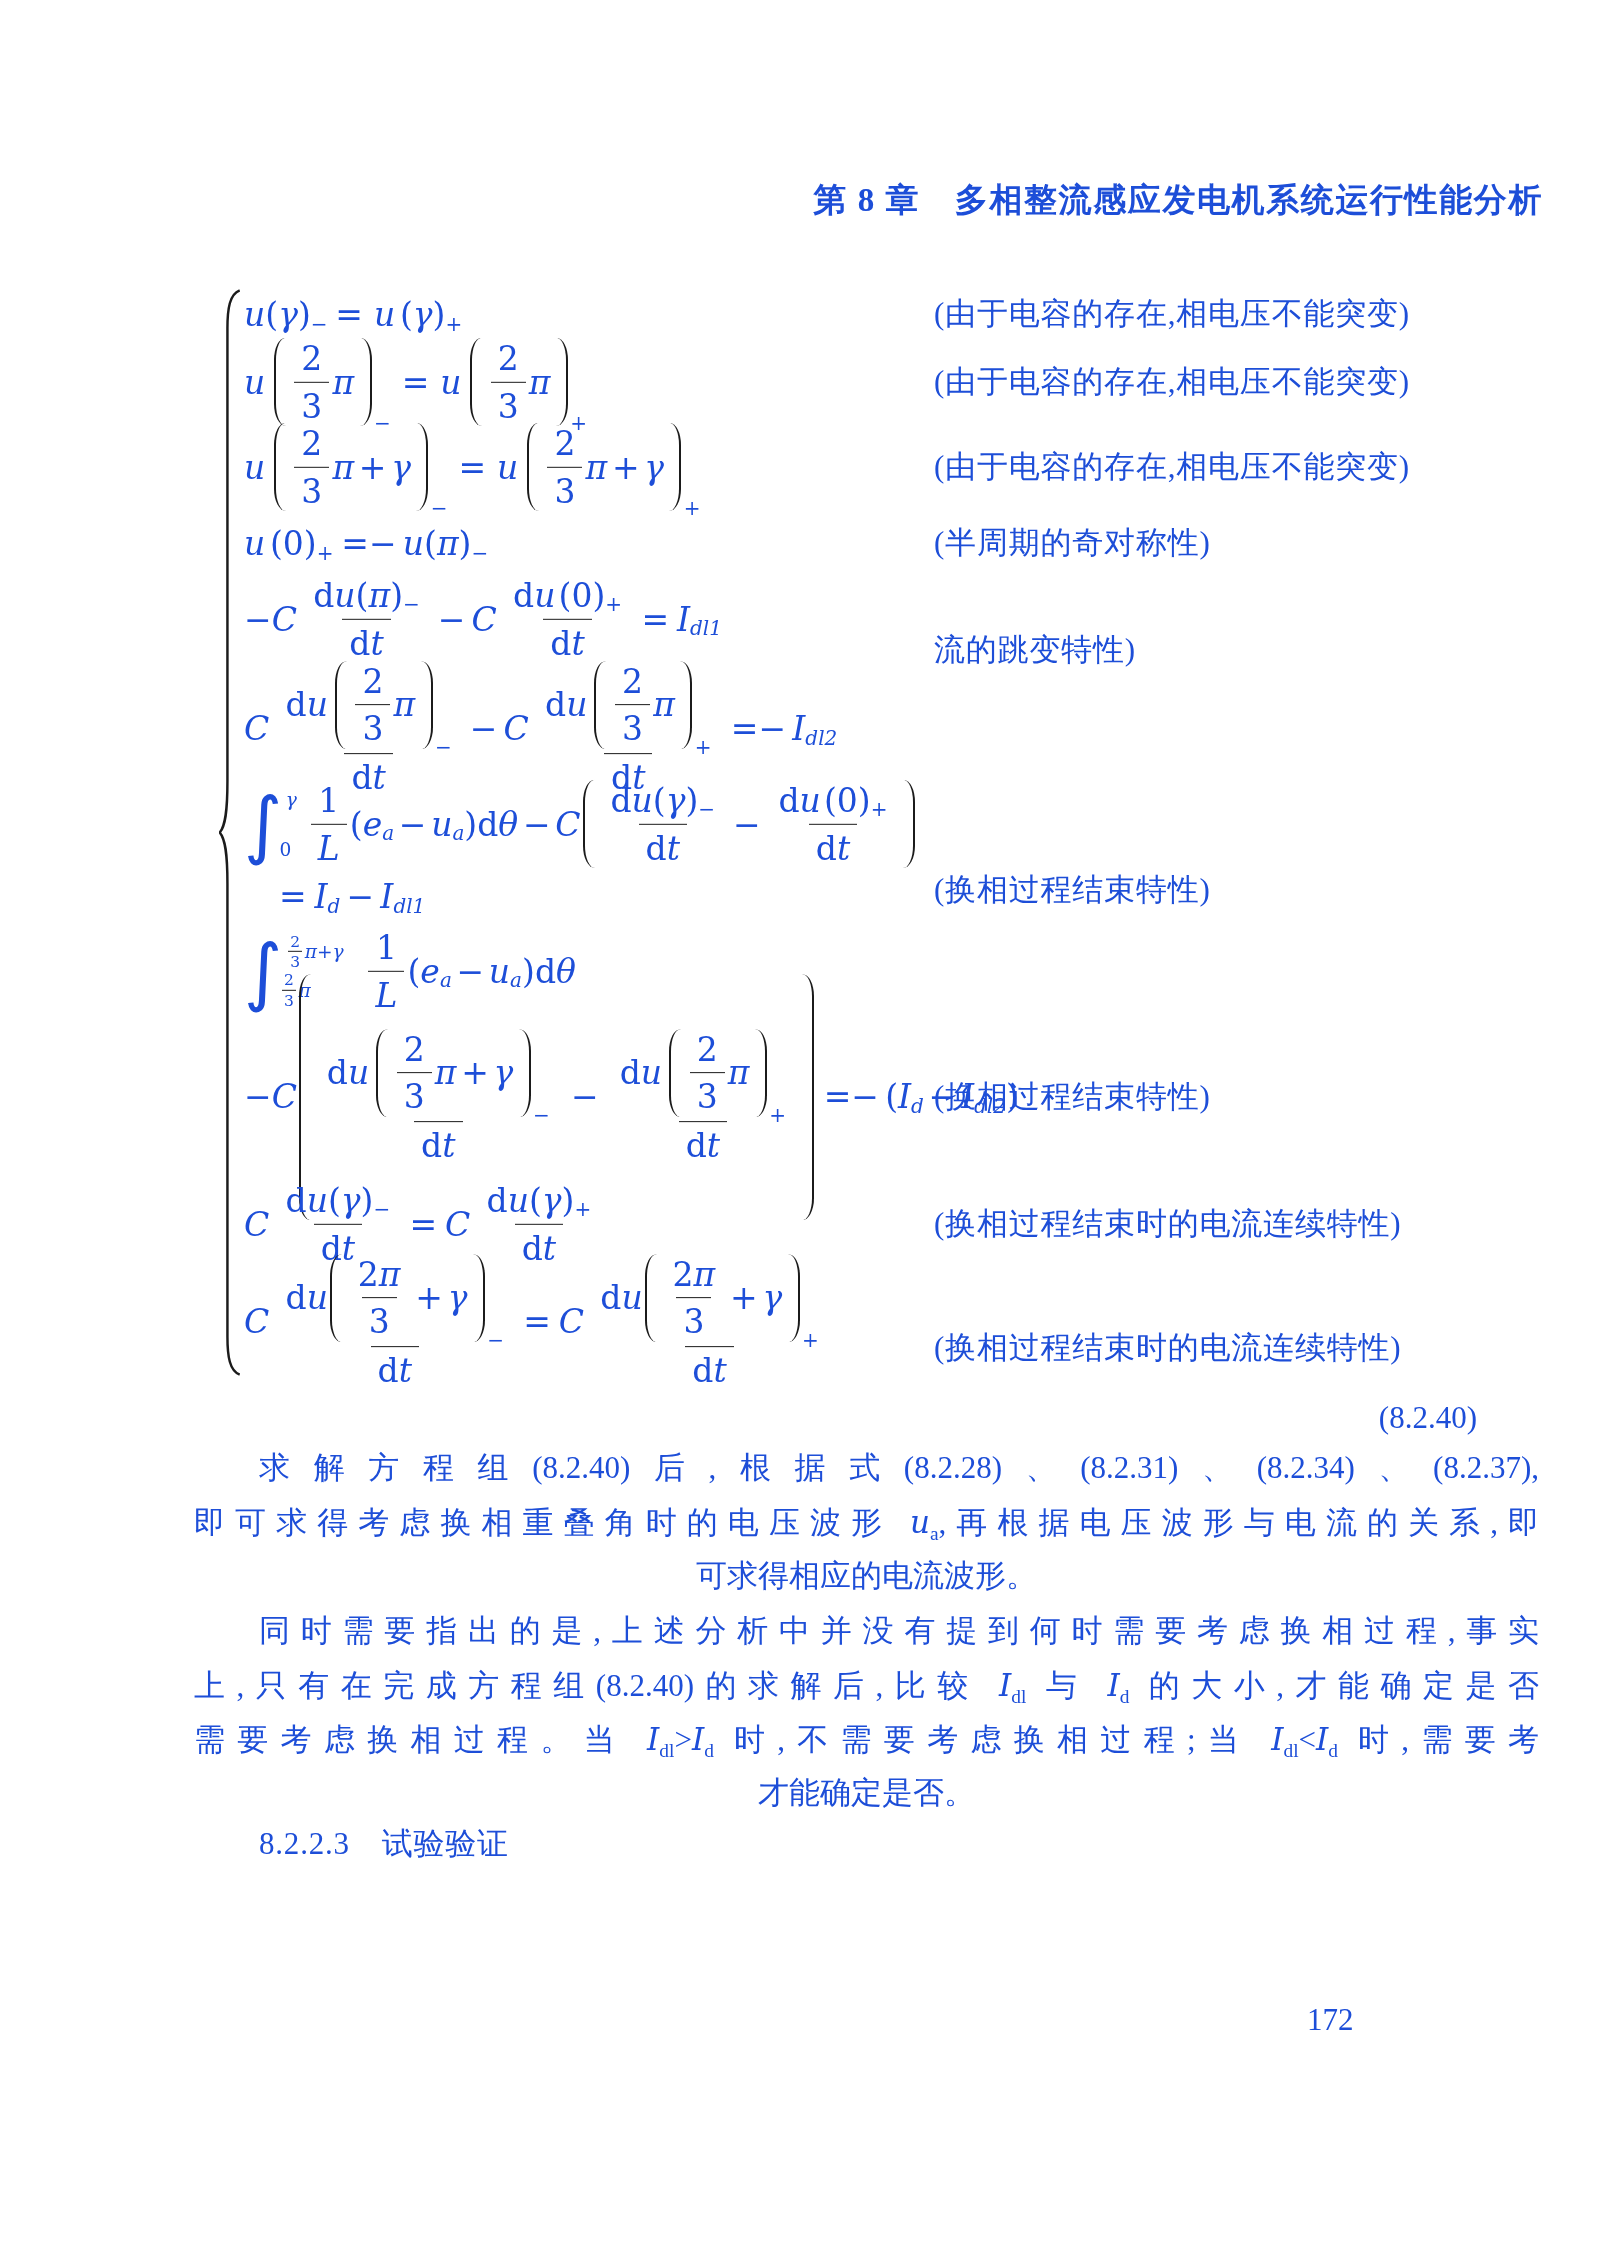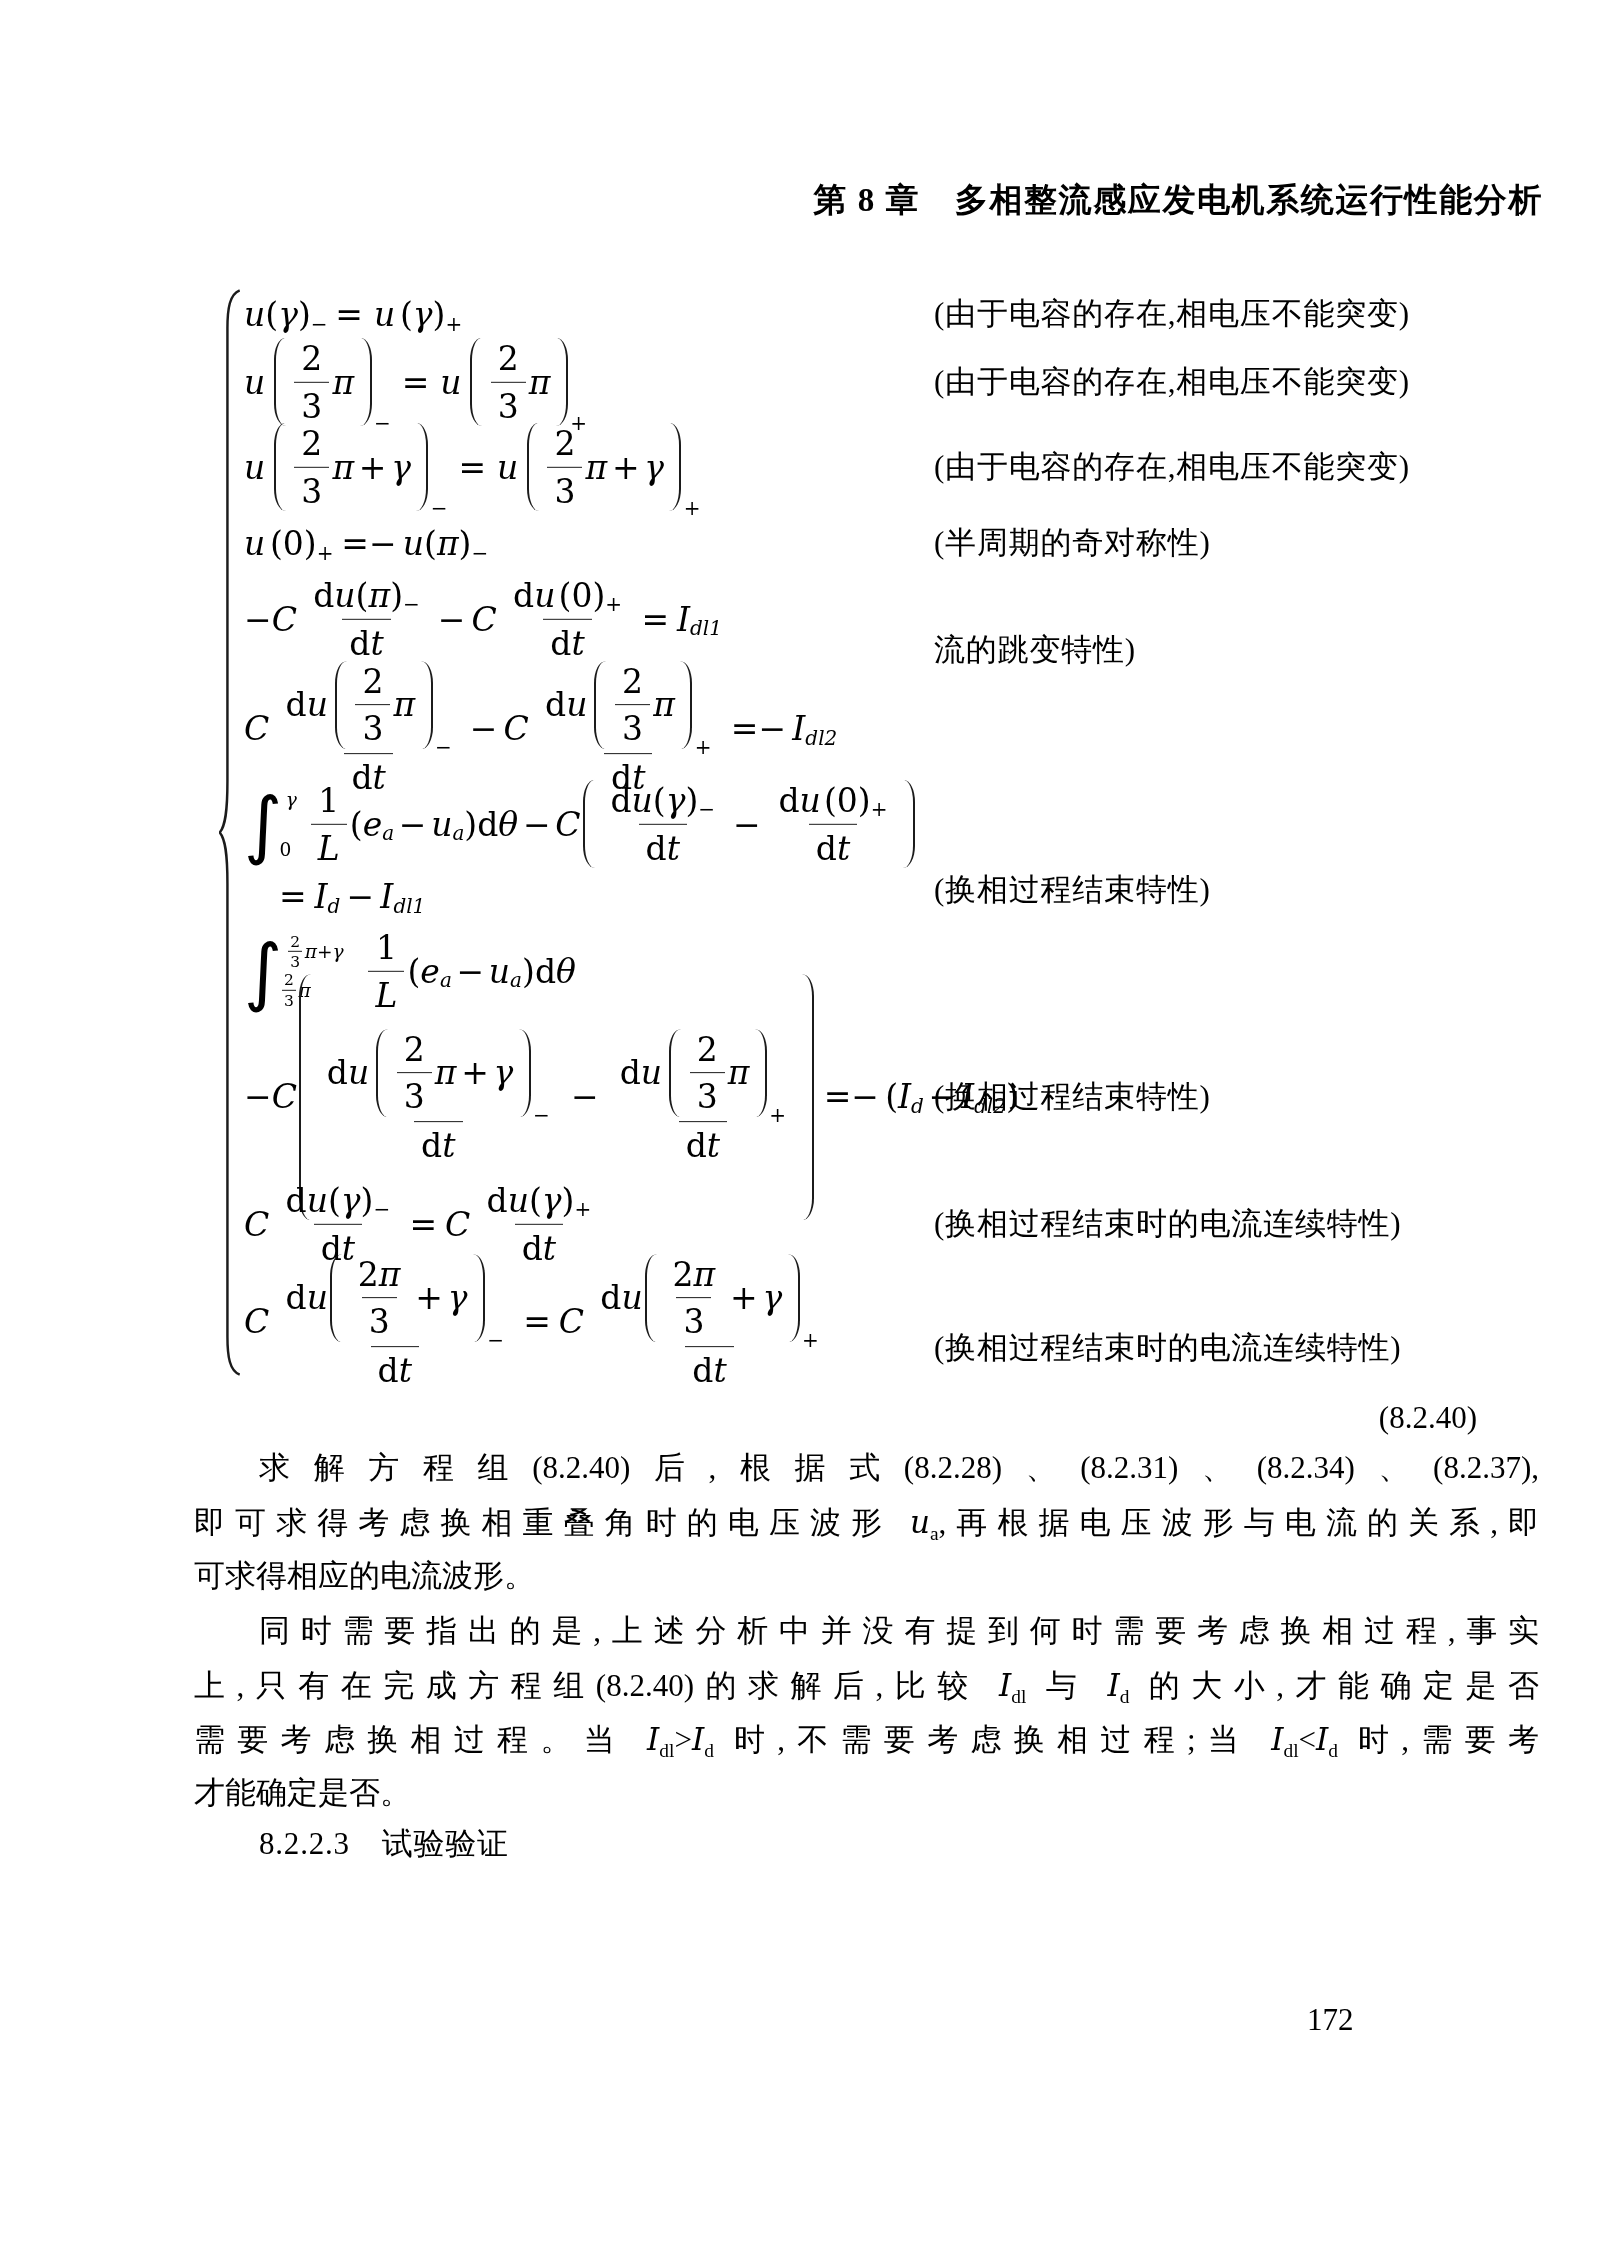--- a/index.html
+++ b/index.html
@@ -1,17 +1,17 @@
 <!DOCTYPE html>
 <html style="font-size:12.4px"><head>
 <meta charset="utf-8">
 <style>
   html,body{margin:0;padding:0;background:#e8e8e8;}
   .page{position:relative;width:1620px;height:2261px;background:#ffffff;margin:0 auto;overflow:hidden;
-        font-family:"Liberation Serif","DejaVu Serif",serif;color:#000000;}
+        font-family:"Liberation Serif","DejaVu Serif",serif;color:#1d4ed8;}
   
   .hdr{position:absolute;top:200px;right:77px;transform:translateY(-50%);
        font-size:33px;font-weight:700;letter-spacing:1.6px;white-space:nowrap;}
   
   .brace{position:absolute;left:219px;top:288px;width:23px;height:1089px;}
   
   .eqrow{position:absolute;left:244px;transform:translateY(-50%);display:flex;align-items:center;
          font-family:"DejaVu Serif",serif;font-size:33px;white-space:nowrap;}
   .eqrow .v{font-style:italic;}
   .eqrow .r{font-style:normal;}
@@ -35,21 +35,21 @@
   .lims .lo{margin-left:-3.1px;display:flex;align-items:center;}
   .lims .fr{margin:0 2.3px;font-size:15.5px;}
   .lims .fr .nu{padding:0 2.3px 0.8px;}
   .lims .fr .de{border-top-width:1.2px;padding:0.8px 2.3px 0;}
   
   .ann{position:absolute;left:934px;transform:translateY(-50%);font-size:31px;letter-spacing:0.8px;white-space:nowrap;}
   
   .eqlabel{position:absolute;top:1418px;right:143px;transform:translateY(-50%);font-size:31px;}
   
   .para{position:absolute;left:194px;width:1345px;}
-  .line{height:54px;line-height:54px;font-size:31px;}
+  .line{height:54px;line-height:54px;font-size:31px;text-align:center;}
   .line i{font-family:"DejaVu Serif",serif;font-style:italic;}
   .line sub{font-size:19.4px;}
   .j{text-align:justify;text-align-last:justify;}
   .indent{text-indent:65px;}
   .heading{position:absolute;left:259px;top:1844px;transform:translateY(-50%);font-size:31px;letter-spacing:0.8px;}
   .pageno{position:absolute;left:1307px;top:2020px;transform:translateY(-50%);font-size:31px;}
 </style>
 </head>
 <body>
 

